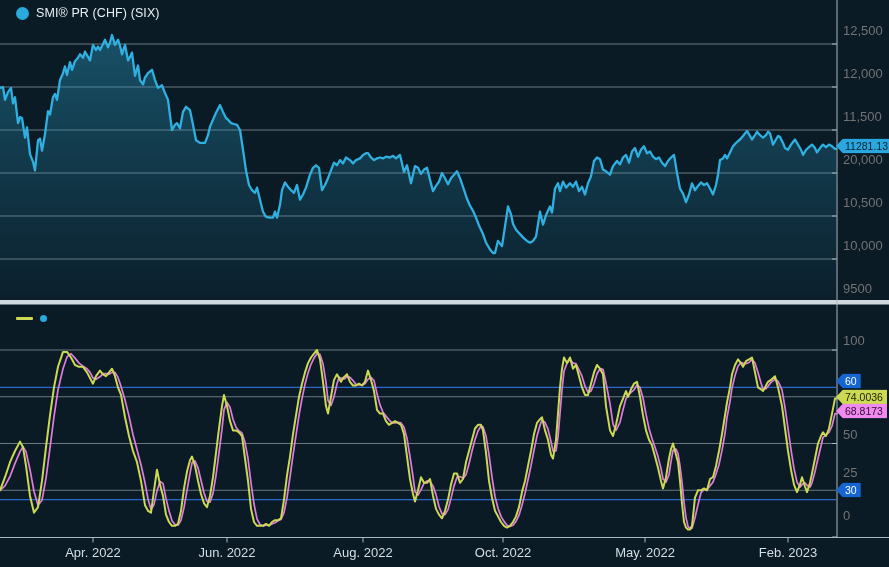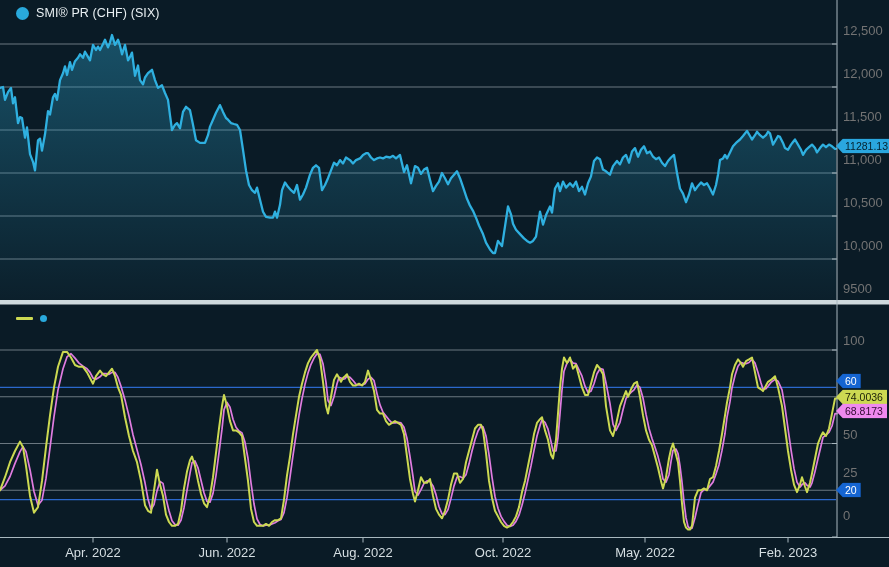--- a/index.html
+++ b/index.html
@@ -77,21 +77,21 @@
 
   <div class="legend legend-bottom">
     <span class="lline"></span>
     <span class="dot small"></span>
   </div>
 
   <div id="ylabels1">
       <span class="ylab" style="top: 24px;">12,500</span>
       <span class="ylab" style="top: 67px;">12,000</span>
       <span class="ylab" style="top: 110px;">11,500</span>
-      <span class="ylab" style="top: 153px;">11,000</span>
+      <span class="ylab" style="top: 153px;">20,000</span>
       <span class="ylab" style="top: 196px;">10,500</span>
       <span class="ylab" style="top: 239px;">10,000</span>
       <span class="ylab" style="top: 282px;">9500</span>
     </div>
   <div id="ylabels2">
       <span class="ylab" style="top: 334px;">100</span>
       <span class="ylab" style="top: 427.5px;">50</span>
       <span class="ylab" style="top: 466.25px;">25</span>
       <span class="ylab" style="top: 509px;">0</span>
     </div>
@@ -101,14 +101,14 @@
       <span class="xlab" style="left: 363px;">Aug. 2022</span>
       <span class="xlab" style="left: 503px;">Oct. 2022</span>
       <span class="xlab" style="left: 645px;">May. 2022</span>
       <span class="xlab" style="left: 788px;">Feb. 2023</span>
     </div>
 
   <div class="badge badge-price" style="top:146px">11281.13</div>
   <div class="badge badge-blue" style="top:381px">60</div>
   <div class="badge badge-k" style="top:397px">74.0036</div>
   <div class="badge badge-d" style="top:411px">68.8173</div>
-  <div class="badge badge-blue" style="top:490px">20</div>
+  <div class="badge badge-blue" style="top:490px">30</div>
 </div>
 
 </body></html>

